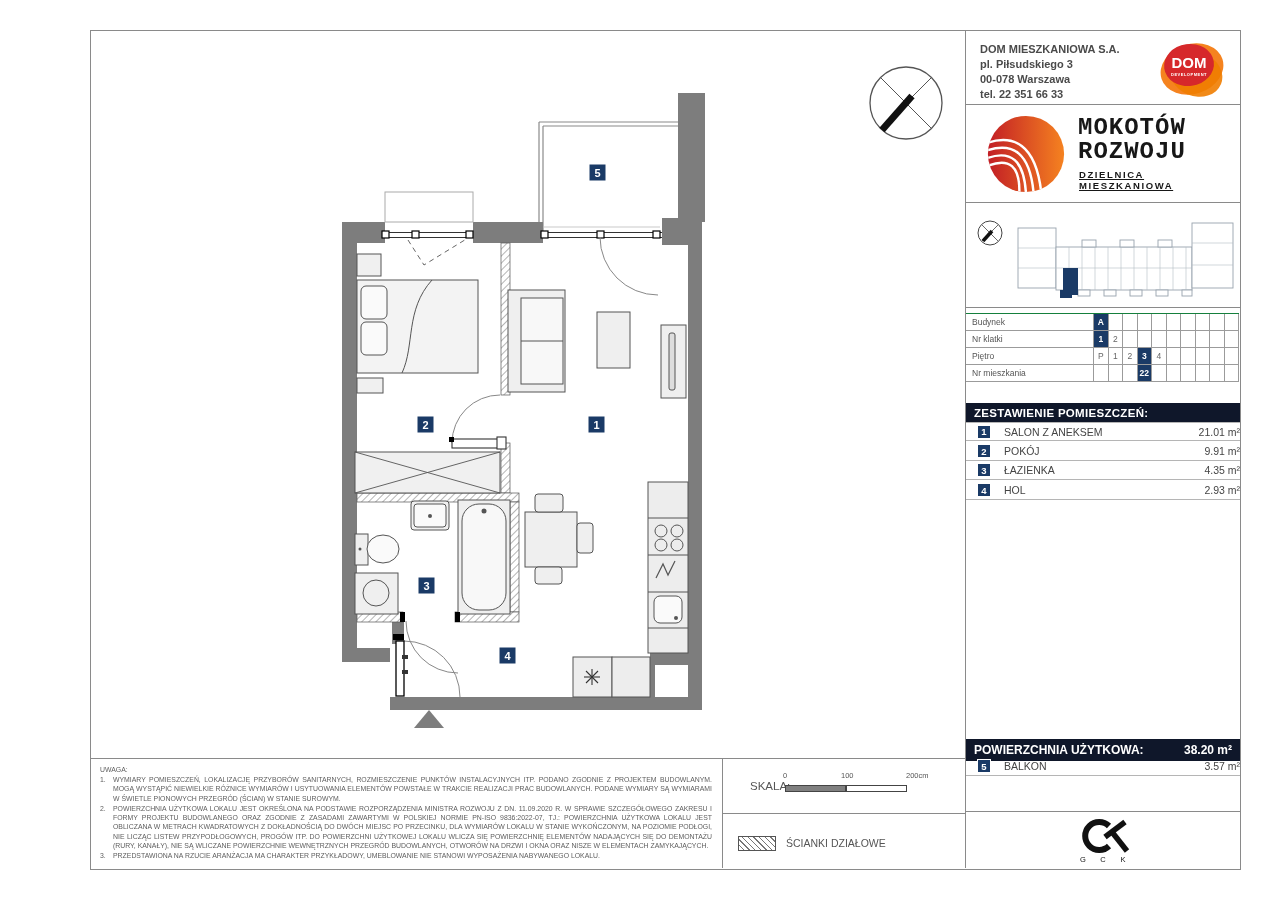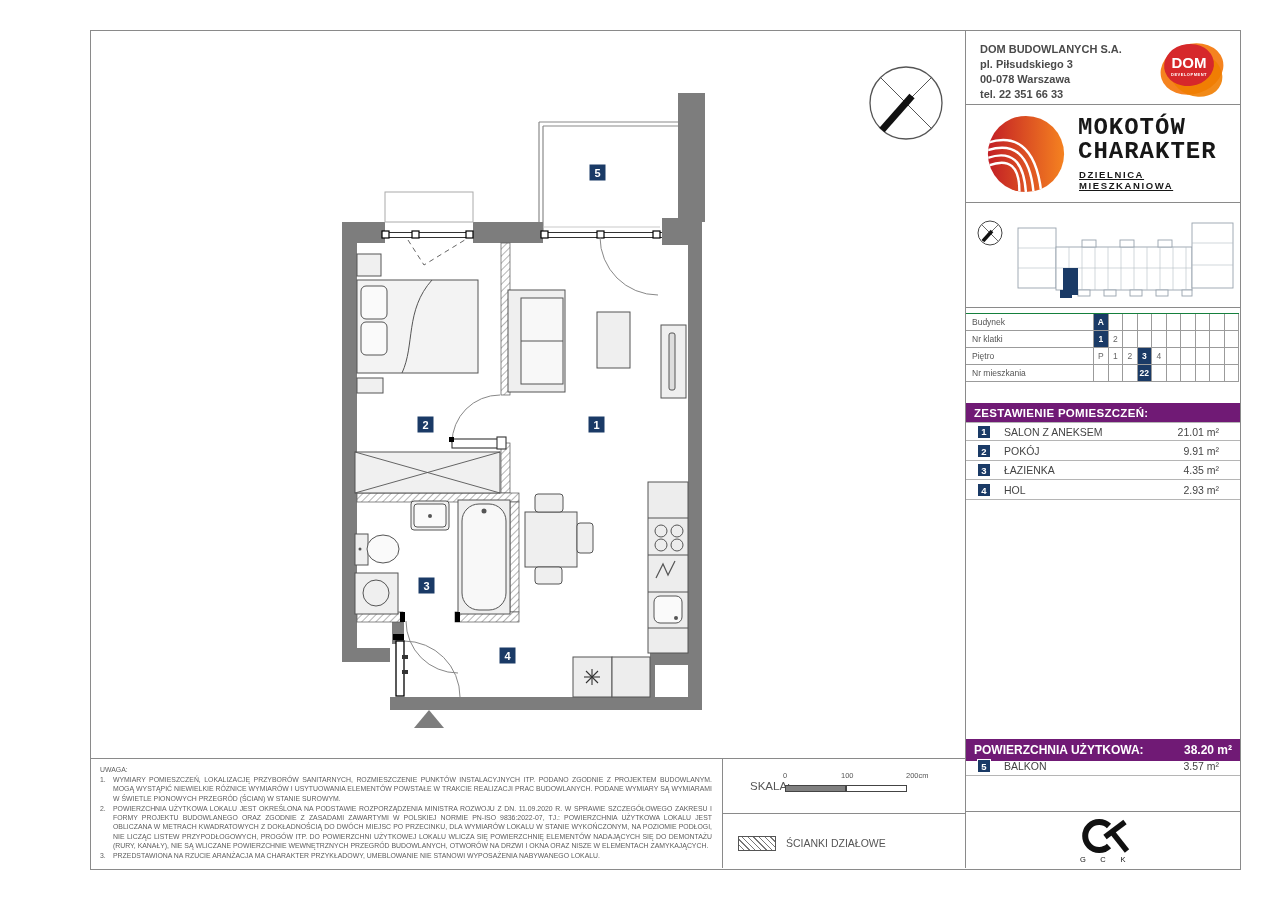--- a/index.html
+++ b/index.html
@@ -11,26 +11,26 @@
   .sec{position:absolute;left:966px;box-sizing:border-box;}
   .company{top:30px;width:274px;height:75px;border-bottom:1px solid #8a8a8a;padding:12px 0 0 14px;color:#4a4a4a;font-weight:bold;font-size:11px;line-height:15px;}
   .projbox{top:105px;width:274px;height:98px;border-bottom:1px solid #8a8a8a;}
   .proj-title{position:absolute;left:112px;top:11px;color:#171717;font-weight:bold;font-size:24px;line-height:24px;letter-spacing:1px;font-family:Liberation Mono, monospace;}
   .proj-sub{position:absolute;left:113px;top:64px;color:#171717;font-weight:bold;font-size:9.5px;letter-spacing:1.6px;text-decoration:underline;}
   .overview{top:203px;width:274px;height:105px;border-bottom:1px solid #8a8a8a;}
   .uitab{top:313px;left:966px;width:273px;display:grid;grid-template-columns:128px repeat(10,1fr);grid-auto-rows:17px;border-top:1px solid #15803d;position:absolute;}
   .uitab .cell{border-right:1px solid #9b9b9b;border-bottom:1px solid #9b9b9b;font-size:8.5px;color:#666;display:flex;align-items:center;justify-content:center;}
   .uitab .lbl{justify-content:flex-start;padding-left:6px;color:#555;}
   .uitab .hl{background:#1a3a66;color:#fff;font-weight:bold;}
-  .navybar{background:#701a75;color:#fff;font-weight:bold;display:flex;align-items:center;justify-content:space-between;padding:0 8px;}
+  .navybar{background:#0f172a;color:#fff;font-weight:bold;display:flex;align-items:center;justify-content:space-between;padding:0 8px;}
   .zhdr{top:403px;width:274px;height:19px;font-size:11.5px;letter-spacing:.3px;}
   .roomrow{width:274px;height:19px;border-bottom:1px solid #b5b5b5;display:flex;align-items:center;font-size:10.5px;color:#444;}
   .chip{width:14px;height:14px;background:#1a3a66;color:#fff;font-weight:bold;font-size:9.5px;display:flex;align-items:center;justify-content:center;margin-left:11px;box-shadow:inset 0 0 0 1px #fff;flex:0 0 auto;}
   .rname{margin-left:13px;flex:1;}
-  .rarea{margin-right:21px;}
+  .rarea{margin-right:0;}
   .sumbar{top:739px;width:274px;height:22px;font-size:12px;}
   .balkrow{top:757px;}
   .emptybox{top:776px;width:274px;height:36px;border-bottom:1px solid #8a8a8a;}
   .gckbox{top:812px;width:274px;height:56px;display:flex;align-items:center;justify-content:center;}
   
   .notesbox{left:90px;top:758px;width:633px;height:110px;border-top:1px solid #8a8a8a;border-right:1px solid #8a8a8a;box-sizing:border-box;padding:7px 10px 0 10px;color:#5d5d5d;}
   .notesbox .hd{font-size:6.9px;margin-bottom:2px;}
   .note-item{display:flex;margin-bottom:1px;}
   .note-item .nn{width:13px;flex:0 0 auto;font-size:6.9px;line-height:9.3px;}
   .note-item .nt{flex:1;font-size:6.9px;line-height:9.3px;text-align:justify;}
@@ -210,21 +210,21 @@
     <rect x="499" y="647" width="17" height="17" fill="#1a3a66" stroke="#fff" stroke-width="1"></rect>
     <text x="507.5" y="659.5" fill="#fff">4</text>
     <rect x="589" y="164" width="17" height="17" fill="#1a3a66" stroke="#fff" stroke-width="1"></rect>
     <text x="597.5" y="176.5" fill="#fff">5</text>
   </g>
 </svg>
 
 <div class="abs rpanel"></div>
 
 <div class="sec company">
-  <div>DOM BUDOWLANYCH S.A.</div>
+  <div>DOM MIESZKANIOWA S.A.</div>
   <div>pl. Piłsudskiego 3</div>
   <div>00-078 Warszawa</div>
   <div>tel. 22 351 66 33</div>
 </div>
 <svg class="abs" style="left:1156px;top:38px;" width="72" height="62" viewBox="0 0 72 62">
   <ellipse cx="36" cy="31" rx="32" ry="25" fill="#f5831f" transform="rotate(-18 36 31)"></ellipse>
   <ellipse cx="40" cy="36" rx="27" ry="22" fill="#ef7d00" transform="rotate(22 40 36)" opacity="0.9"></ellipse>
   <ellipse cx="33" cy="27" rx="25" ry="21" fill="#d6282b" transform="rotate(-8 33 27)"></ellipse>
   <text x="33" y="30" fill="#fff" font-size="15" font-weight="bold" text-anchor="middle">DOM</text>
   <text x="33" y="38" fill="#fff" font-size="4" font-weight="bold" letter-spacing="0.5" text-anchor="middle">DEVELOPMENT</text>
@@ -244,21 +244,21 @@
     <circle cx="42" cy="42" r="40" fill="url(#mg)"></circle>
     <g clip-path="url(#mc)" stroke="#fff" fill="none" stroke-width="2.6">
       <path d="M2,30 C28,22 52,30 58,82"></path>
       <path d="M2,38 C28,30 46,40 50,83"></path>
       <path d="M2,46 C26,38 40,48 42,84"></path>
       <path d="M3,54 C24,46 36,54 35,84"></path>
     </g>
   </svg>
   <div class="proj-title">
     <div>MOKOTÓW</div>
-    <div>CHARAKTER</div>
+    <div>ROZWOJU</div>
   </div>
   <div class="proj-sub">DZIELNICA MIESZKANIOWA</div>
 </div>
 
 <div class="sec overview"></div>
 <svg class="abs" style="left:975px;top:218px;" width="30" height="30" viewBox="0 0 30 30">
   <circle cx="15" cy="15" r="12" fill="none" stroke="#444" stroke-width="1"></circle>
   <line x1="7" y1="7" x2="23" y2="23" stroke="#444" stroke-width="0.8"></line>
   <line x1="23" y1="7" x2="7" y2="23" stroke="#444" stroke-width="0.8"></line>
   <line x1="17" y1="13" x2="8" y2="23" stroke="#111" stroke-width="3.5"></line>

